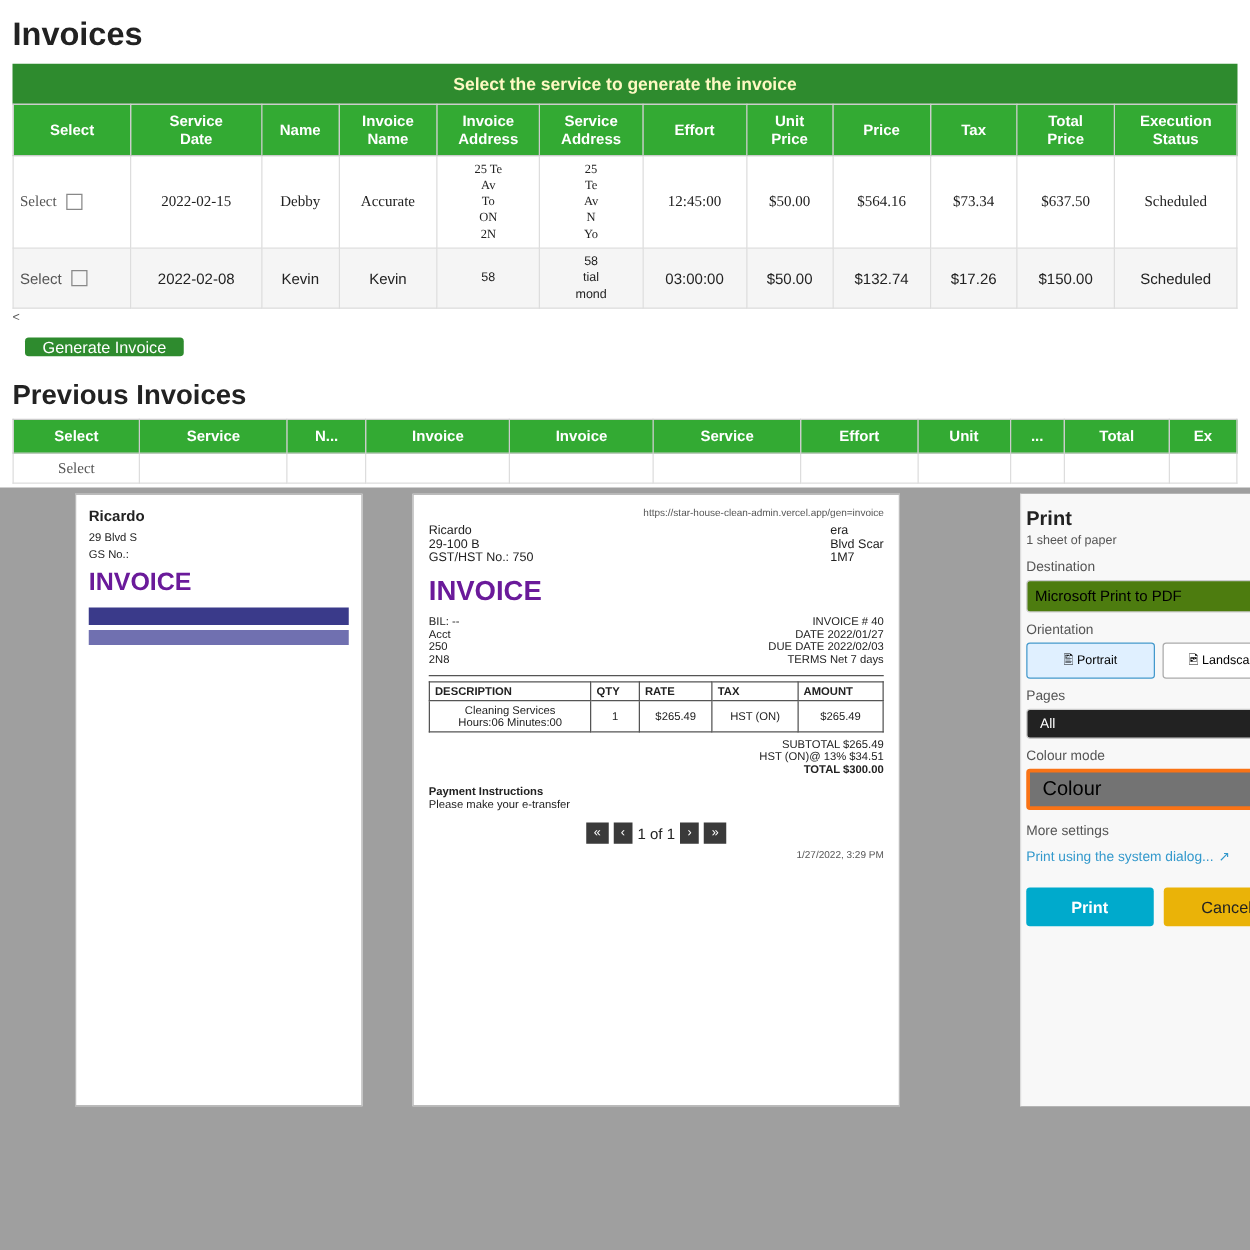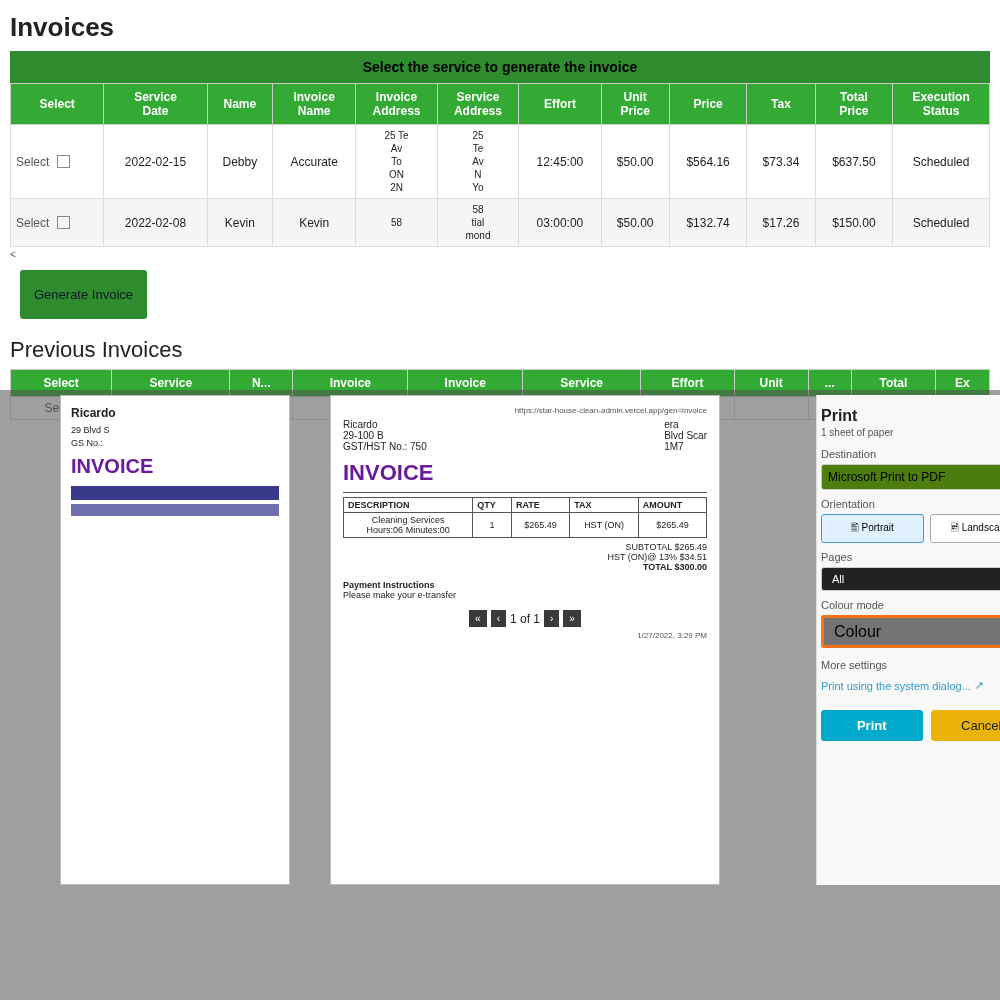--- a/index.html
+++ b/index.html
@@ -1,37 +1,37 @@
 <!DOCTYPE html>
 <html><head>
   <meta charset="utf-8">
   <style>
     * { box-sizing: border-box; margin: 0; padding: 0; }
     body { font-family: Arial, sans-serif; font-size: 13px; background: #fff; color: #222; width: 1000px; min-height: 1000px; overflow: hidden; }
 
     .page-title { font-size: 26px; font-weight: bold; padding: 12px 10px 8px 10px; }
-    .previous-title { font-size: 22px; font-weight: normal; padding: 8px 10px 6px 10px; }
+    .previous-title { font-size: 22px; font-weight: bold; padding: 8px 10px 6px 10px; }
 
     .section { padding: 0 10px 10px 10px; }
 
-    .green-header-row { background: #3a3; color: #000000; text-align: center; padding: 8px; font-size: 14px; font-weight: bold; }
+    .green-header-row { background: #3a3; color: #fef9c3; text-align: center; padding: 8px; font-size: 14px; font-weight: bold; }
     .green-header-row.dark { background: #2e8b2e; }
 
     table { width: 100%; border-collapse: collapse; font-size: 12px; }
     th { background: #3a3; color: #fff; text-align: center; padding: 6px 4px; font-weight: bold; border: 1px solid #ccc; }
     td { border: 1px solid #ddd; padding: 4px 5px; text-align: center; vertical-align: middle; }
     tr:nth-child(even) td { background: #f5f5f5; }
-    tr.row-white td { background: #fff; }
+    tr.row-white td { background: #fff; font-family: Liberation Serif, serif; }
     .select-link { color: #555; font-size: 12px; cursor: pointer; }
 
     .generate-btn {
       background: #2e8b2e;
-      color: #0f172a;
+      color: #ffffff;
       border: none;
-      padding: 17px 14px;
+      padding: 0 14px;
       font-size: 13px;
       cursor: pointer;
       border-radius: 3px;
       margin: 6px 0 0 10px;
     }
 
     
     .prev-section { padding: 0 10px; position: relative; }
 
     
@@ -277,20 +277,33 @@
     <div>
       <div>Ricardo</div>
       <div>29-100 B<br>GST/HST No.: 750</div>
     </div>
     <div>
       <div>era</div>
       <div>Blvd Scar<br>1M7</div>
     </div>
   </div>
   <div class="inv-title">INVOICE</div>
+  <div class="inv-details">
+    <div>
+      <div>BIL: --</div>
+      <div>Acct<br>250</div>
+      <div>2N8</div>
+    </div>
+    <div style="text-align:right">
+      <div>INVOICE # <span>40</span></div>
+      <div>DATE <span>2022/01/27</span></div>
+      <div>DUE DATE <span>2022/02/03</span></div>
+      <div>TERMS <span>Net 7 days</span></div>
+    </div>
+  </div>
   <div class="inv-line"></div>
   <table class="inv-table">
     <thead>
       <tr>
         <th>DESCRIPTION</th>
         <th>QTY</th>
         <th>RATE</th>
         <th>TAX</th>
         <th>AMOUNT</th>
       </tr>

